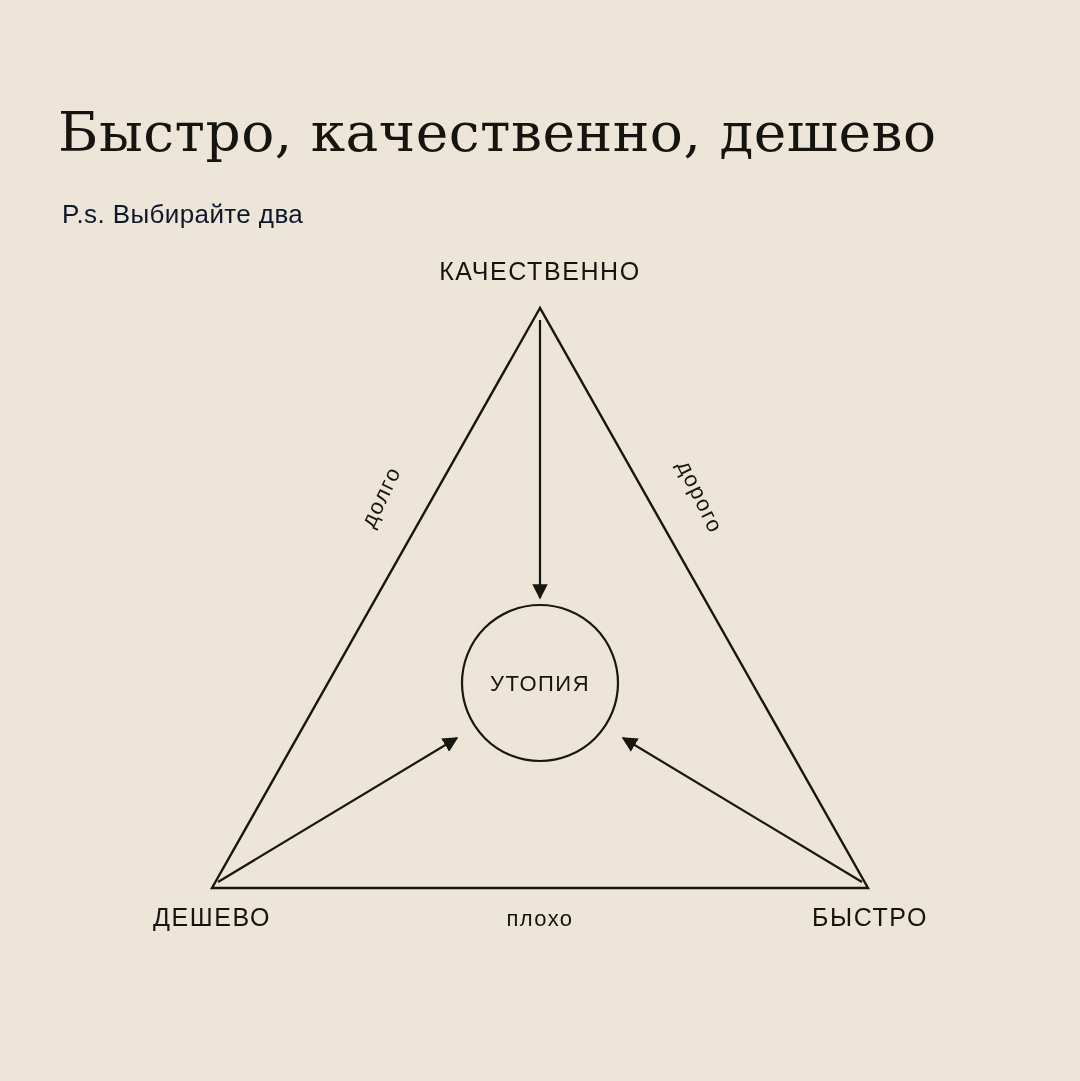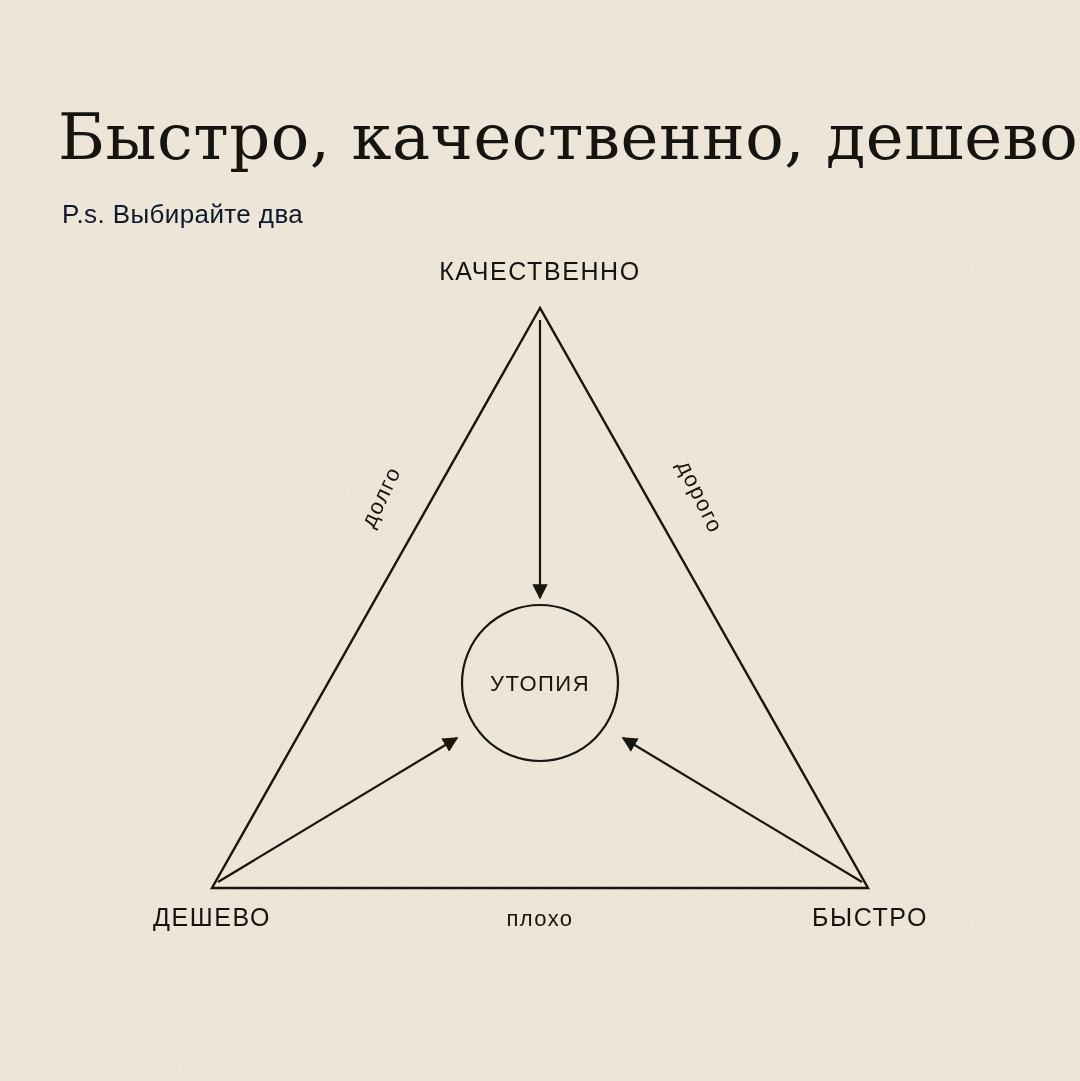--- a/index.html
+++ b/index.html
@@ -29,21 +29,21 @@
       radial-gradient(circle at 50% 88%, rgba(0,0,0,.026) 0 1px, transparent 1px);
     background-size: 7px 7px, 9px 9px, 11px 11px, 8px 8px, 13px 13px;
   }
 
   .headline {
     position: absolute;
     left: 58px;
     top: 100px;
     font-family: "DejaVu Serif", serif;
     font-weight: 400;
-    font-size: 64px;
+    font-size: 55px;
     letter-spacing: 0.5px;
     color: #15140f;
     white-space: nowrap;
   }
   .subhead {
     position: absolute;
     left: 62px;
     top: 199px;
     font-family: "Liberation Sans", sans-serif;
     font-size: 26px;

